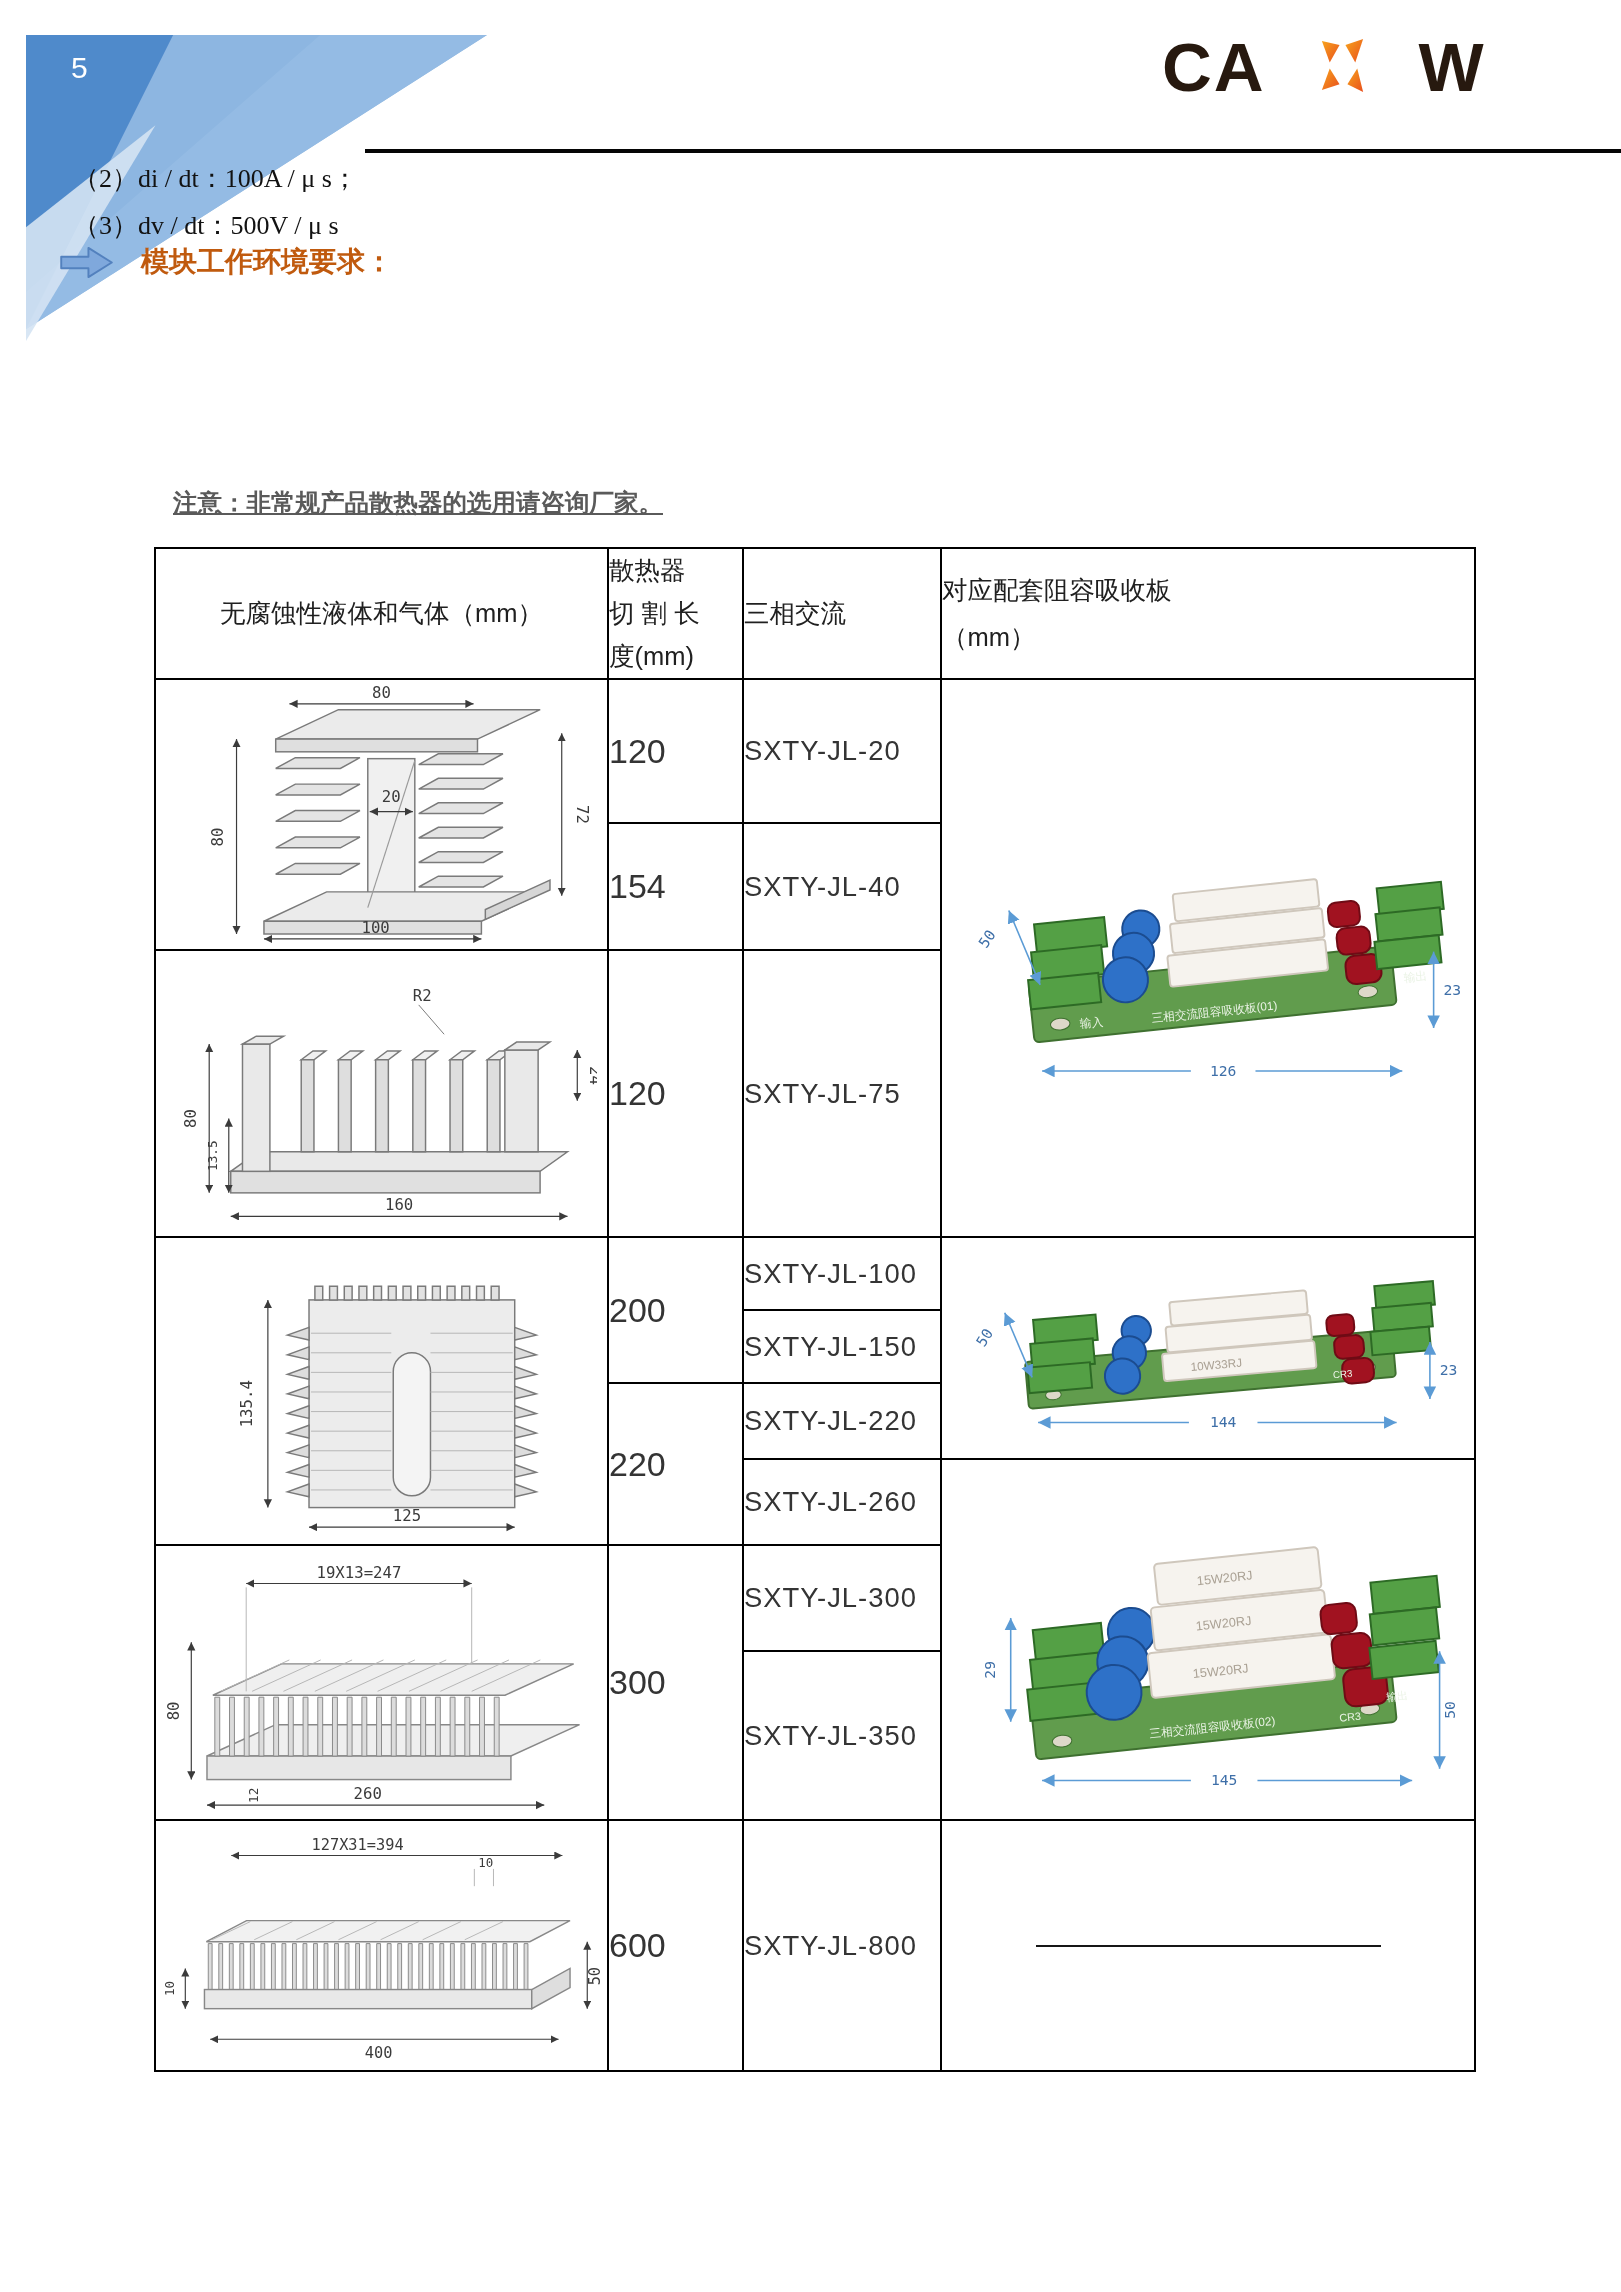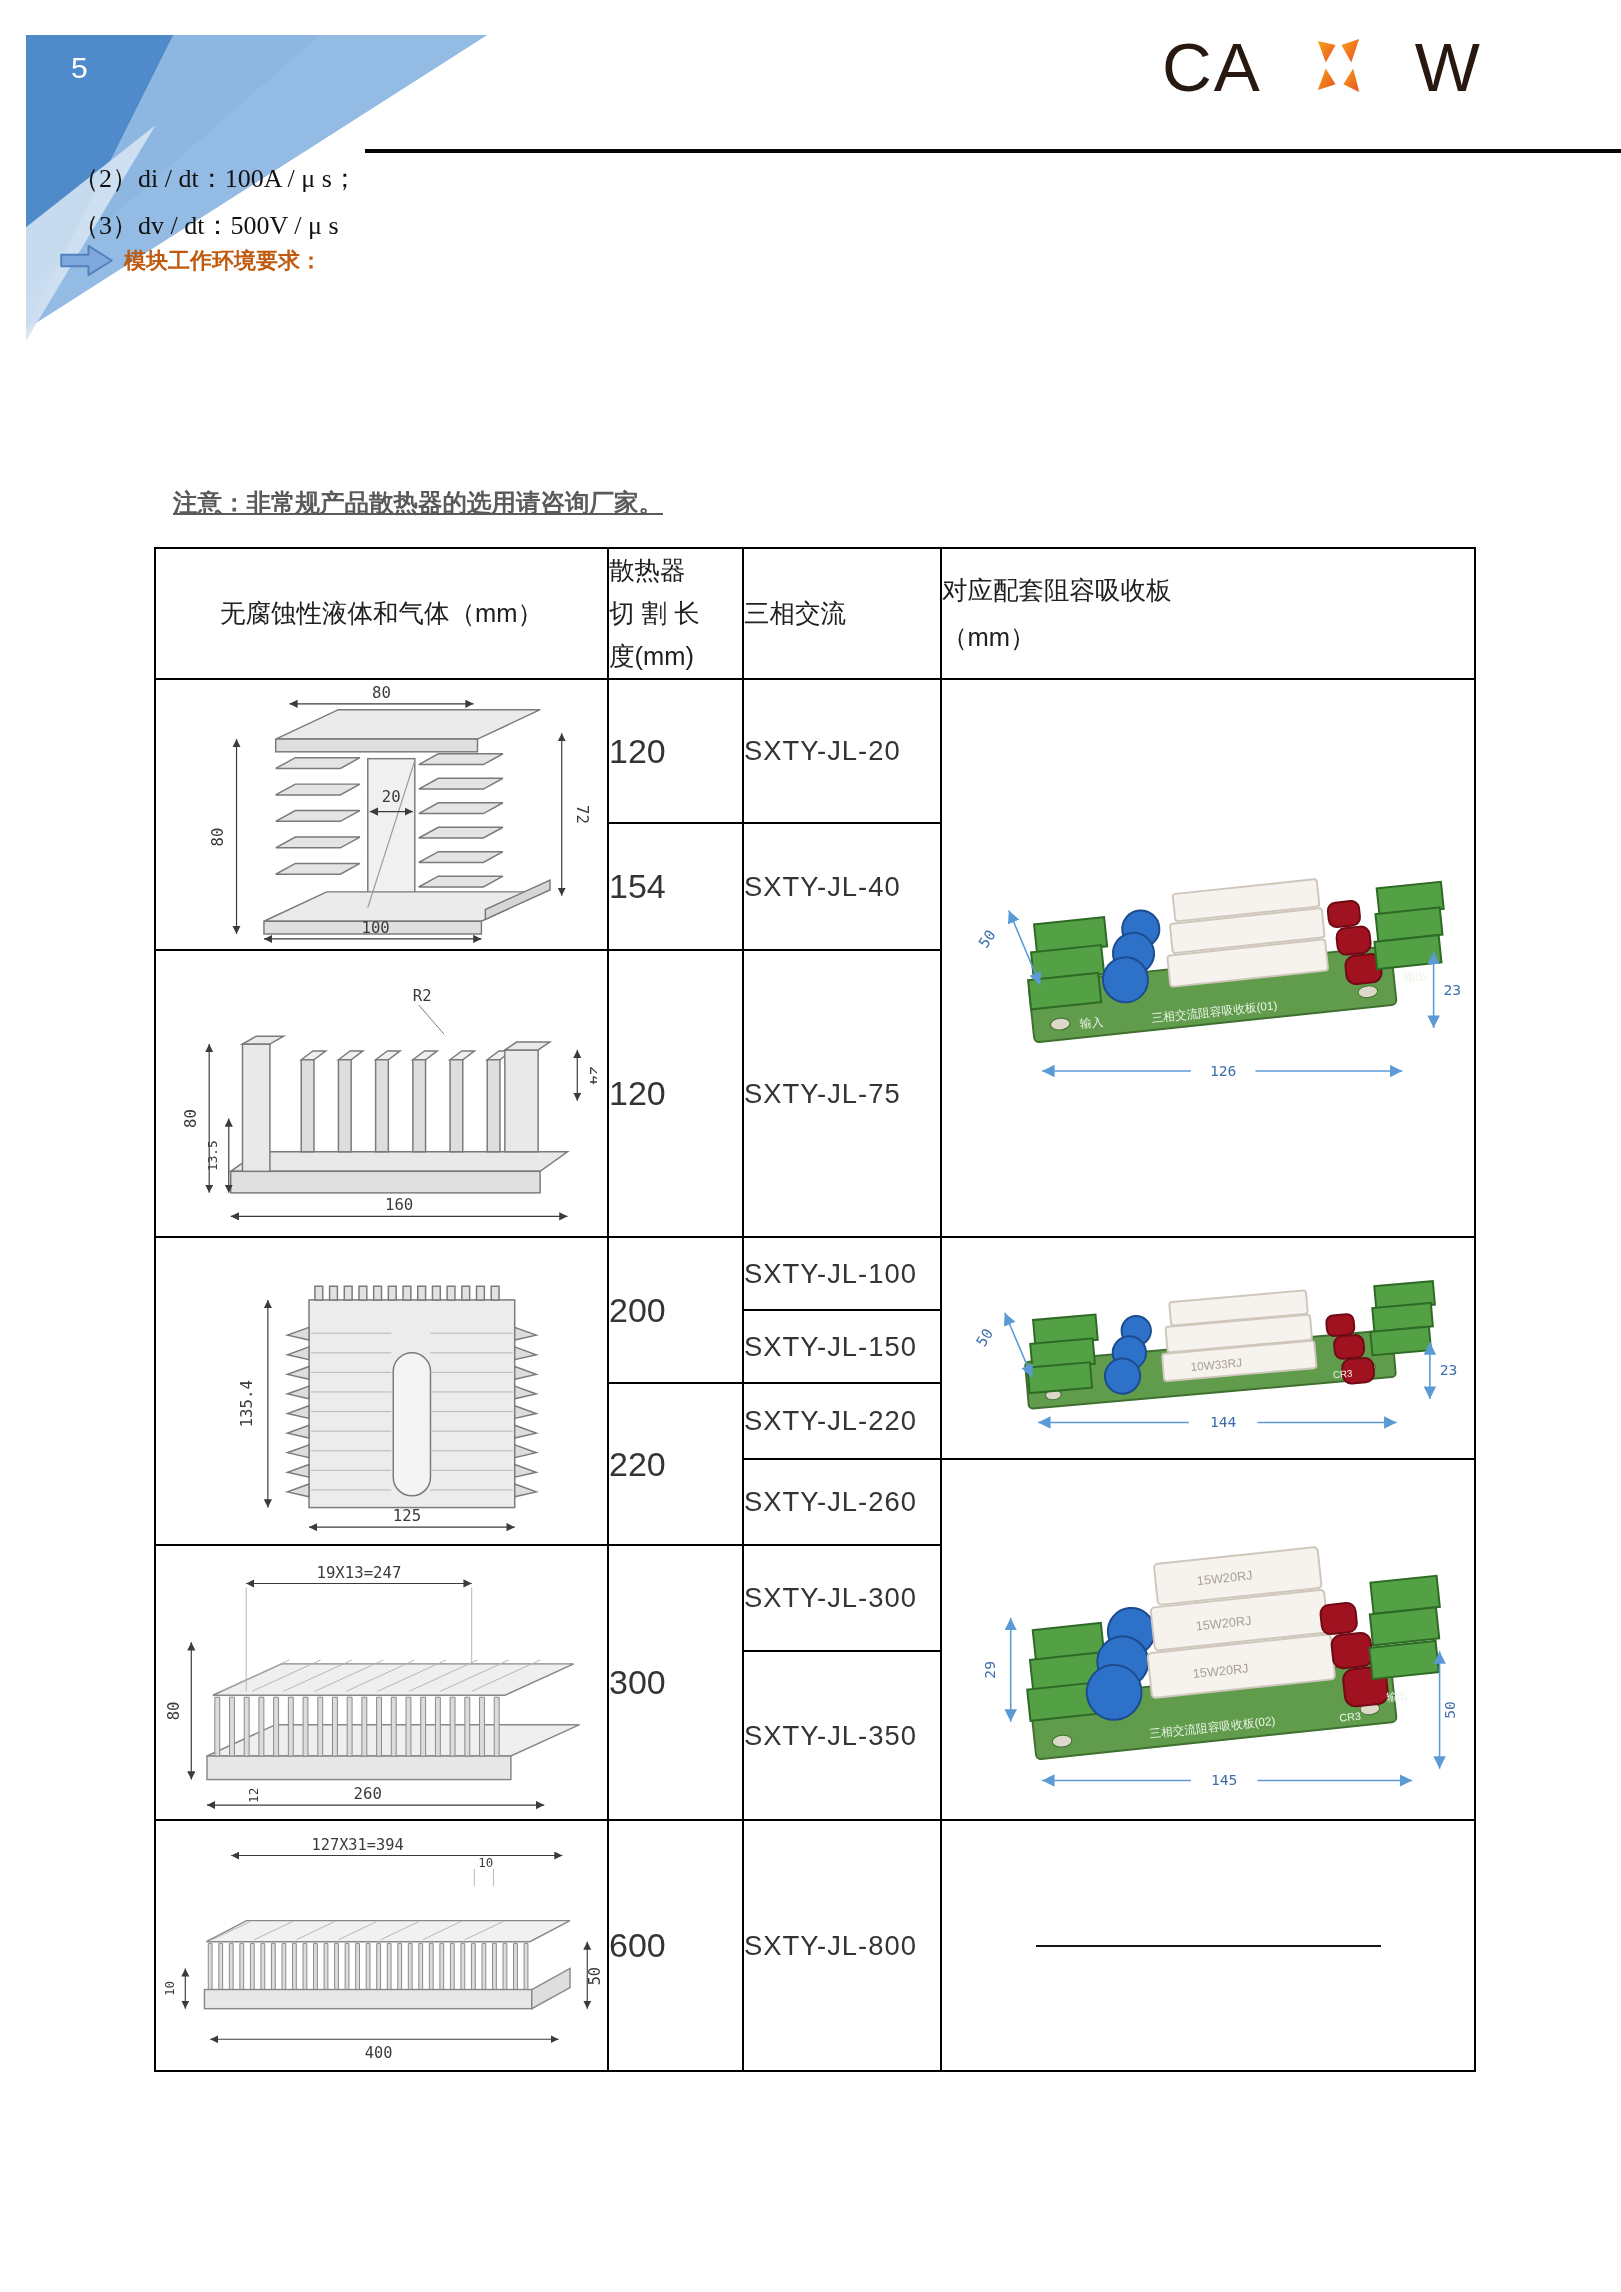--- a/index.html
+++ b/index.html
@@ -3,28 +3,28 @@
 <meta charset="utf-8">
 <style>
   html,body{margin:0;padding:0;background:#9a9a9a;}
   .page{position:relative;width:1621px;height:2293px;background:#ffffff;margin:0 auto;
         font-family:"Liberation Sans",sans-serif;color:#1c1c1c;overflow:hidden;}
   
   .corner{position:absolute;left:25.5px;top:35px;}
   .page-num{position:absolute;left:71px;top:51px;font-size:30px;color:#ffffff;z-index:3;}
   
   .logo{position:absolute;left:1162px;top:25.5px;display:flex;align-items:center;
-        font-weight:normal;font-size:69px;letter-spacing:2px;color:#27190f;gap:46px;}
+        font-weight:bold;font-size:69px;letter-spacing:2px;color:#27190f;gap:46px;}
   .logo .xicon{margin:5.9px 3.9px 0 3.9px;}
   .hr-rule{position:absolute;left:365px;top:149px;width:1257px;height:3.9px;background:#050505;}
   
   .serifline{position:absolute;left:73px;font-family:"Liberation Serif",serif;
              font-size:26px;color:#121212;white-space:nowrap;}
   .env-row{position:absolute;left:57px;top:243px;display:flex;align-items:center;}
-  .env-heading{margin-left:8px;font-size:22px;font-weight:bold;color:#c05a0e;}
+  .env-heading{margin-left:25px;font-size:28px;font-weight:bold;color:#c05a0e;}
   .title{position:absolute;left:0;top:408px;width:100%;text-align:center;
          font-size:35px;font-weight:bold;color:#0f0f0f;letter-spacing:2px;}
   .note{position:absolute;left:173px;top:486px;font-size:24.5px;font-weight:bold;color:#5a5a5a;text-decoration:underline;}
   
   .sel-table{position:absolute;left:154px;top:547px;border-collapse:collapse;table-layout:fixed;}
   .sel-table td{border:2.9px solid #000;padding:0;vertical-align:middle;}
   .th{font-size:25.5px;color:#202020;}
   .th-c1{text-align:center;}
   .th-c2{padding-left:13.7px;line-height:43px;}
   .th-c3{padding-left:13.7px;}

